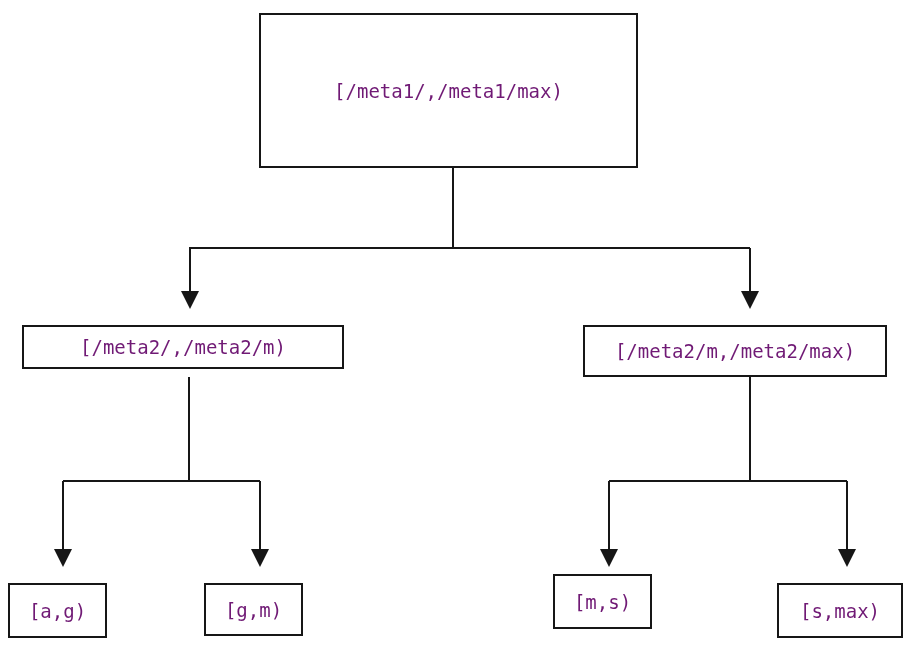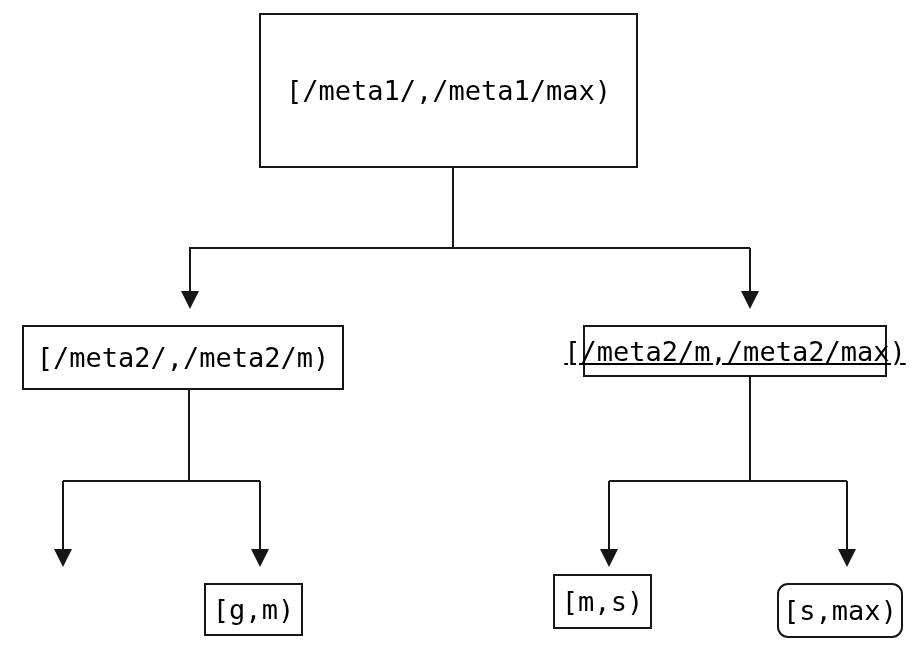--- a/index.html
+++ b/index.html
@@ -31,31 +31,31 @@
     stroke: none;
   }
   .node {
     position: absolute;
     box-sizing: border-box;
     border: 2px solid #161616;
     background: #ffffff;
     display: flex;
     align-items: center;
     justify-content: center;
-    font-size: 27px;
-    color: #000000;
+    font-size: 19px;
+    color: #701a75;
     white-space: nowrap;
   }
   .node-root  { left: 259px; top: 13px;  width: 379px; height: 155px; }
-  .node-l     { left: 22px;  top: 325px; width: 322px; height: 65px;  }
-  .node-r     { left: 583px; top: 325px; width: 304px; height: 52px; text-decoration: underline;  }
+  .node-l     { left: 22px;  top: 325px; width: 322px; height: 44px;  }
+  .node-r     { left: 583px; top: 325px; width: 304px; height: 52px;  }
   .node-ll    { left: 8px;   top: 583px; width: 99px;  height: 55px;  }
   .node-lr    { left: 204px; top: 583px; width: 99px;  height: 53px;  }
   .node-rl    { left: 553px; top: 574px; width: 99px;  height: 55px;  }
-  .node-rr    { left: 777px; top: 583px; width: 126px; height: 55px; border-radius: 11px;  }
+  .node-rr    { left: 777px; top: 583px; width: 126px; height: 55px;  }
 </style>
 </head>
 <body>
 
 <div class="canvas">
 
   <svg class="edges" viewBox="0 0 912 652" xmlns="http://www.w3.org/2000/svg">
 
     <g>
       <line x1="453" y1="168" x2="453" y2="248"></line>
@@ -90,20 +90,23 @@
   </div>
 
   <div class="node node-l">
     <span>[/meta2/,/meta2/m)</span>
   </div>
 
   <div class="node node-r">
     <span>[/meta2/m,/meta2/max)</span>
   </div>
 
+  <div class="node node-ll">
+    <span>[a,g)</span>
+  </div>
 
   <div class="node node-lr">
     <span>[g,m)</span>
   </div>
 
   <div class="node node-rl">
     <span>[m,s)</span>
   </div>
 
   <div class="node node-rr">

